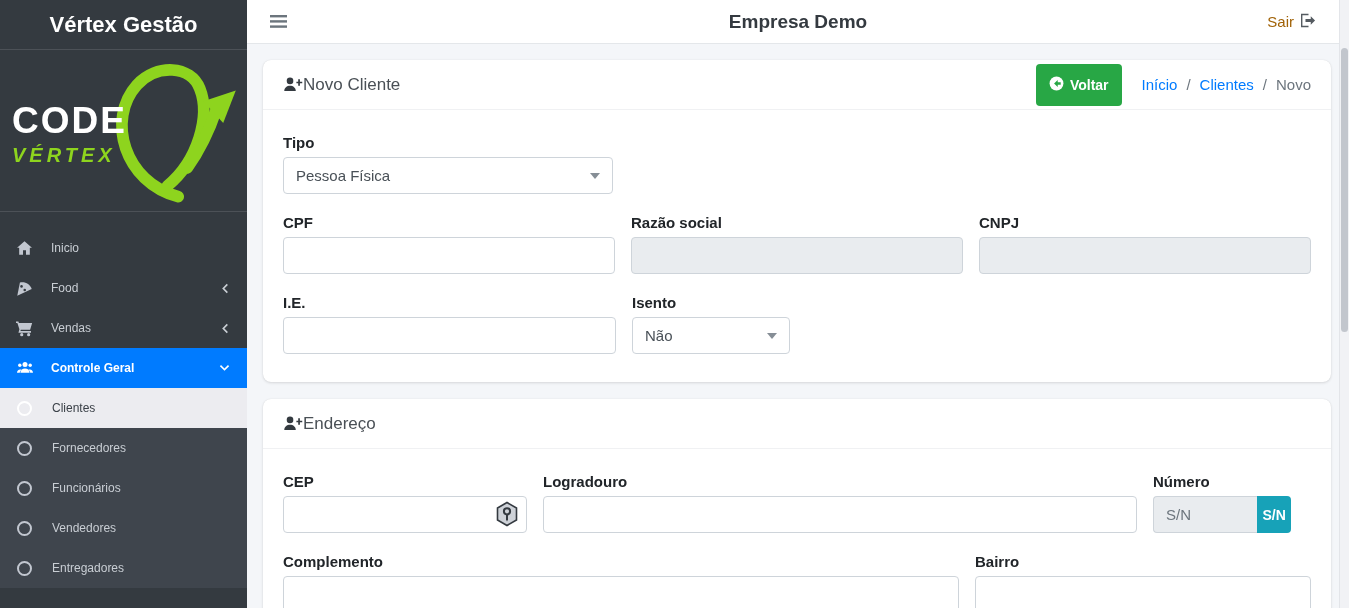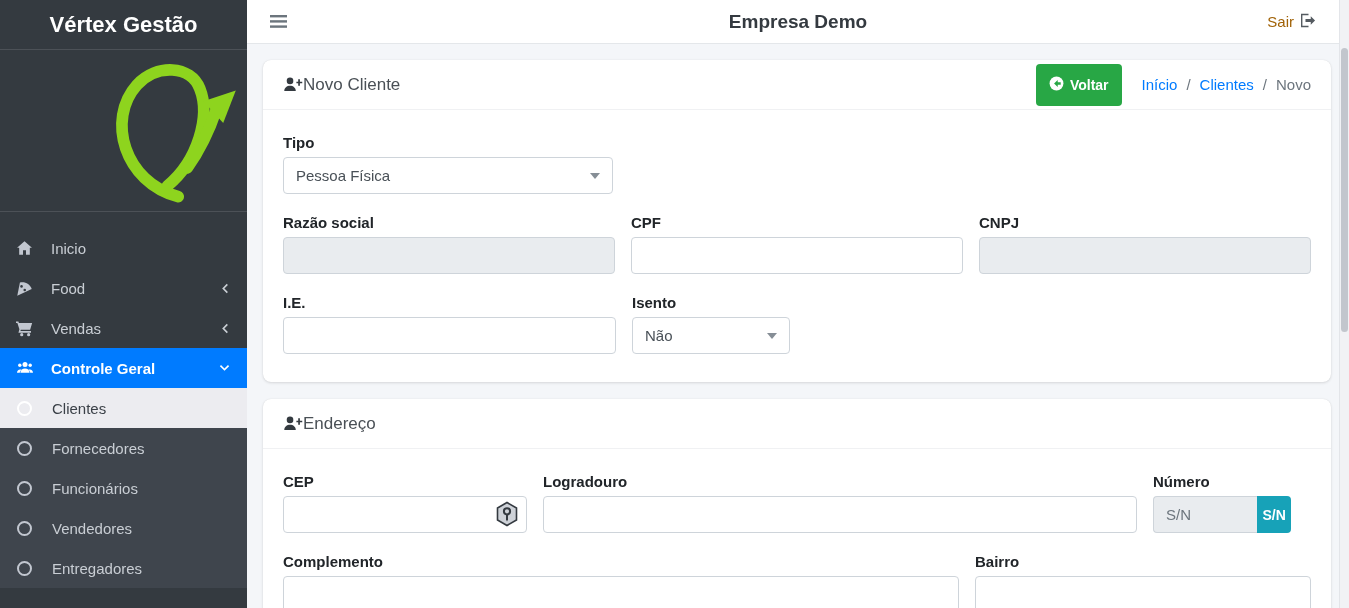--- a/index.html
+++ b/index.html
@@ -13,21 +13,21 @@
   .brand { height:50px; display:flex; align-items:center; justify-content:center;
     color:#fff; font-weight:700; font-size:22px;
     border-bottom:1px solid rgba(255,255,255,.12); flex-shrink:0; }
   .logo-box { height:162px; position:relative; overflow:hidden;
     border-bottom:1px solid rgba(255,255,255,.12); flex-shrink:0; }
   .logo-swoosh { position:absolute; right:4px; top:4px; }
   .logo-text { position:absolute; left:12px; top:52px; z-index:2; line-height:1; }
   .logo-code { color:#fff; font-weight:900; font-size:37px; letter-spacing:2px; }
   .logo-vertex { color:#8ed41e; font-weight:900; font-style:italic; font-size:20px;
     letter-spacing:4px; margin-top:6px; }
-  .nav { padding-top:16px; font-size:15px; }
+  .nav { padding-top:16px; font-size:12px; }
   .nav-item { height:40px; display:flex; align-items:center; padding:0 16px;
     cursor:pointer; color:#c9ced4; }
   .nav-item .nicon { width:24px; margin-right:11px; display:flex; align-items:center;
     color:#c2c7d0; flex-shrink:0; }
   .nav-item.active { background:#007bff; color:#fff; font-weight:700; }
   .nav-item.active .nicon { color:#fff; }
   .chev { margin-left:auto; display:flex; }
   .submenu { background:#3f454d; }
   .submenu .nav-item { padding-left:17px; }
   .submenu .nav-item.active { background:#ececf0; color:#3b4148; font-weight:400; }
@@ -100,20 +100,24 @@
 
   <aside class="sidebar">
     <div class="brand">Vértex Gestão</div>
 
     <div class="logo-box">
       <svg class="logo-swoosh" width="180" height="154" viewBox="0 0 200 170">
         <path d="M128 158 C 68 142 48 72 82 34 C 104 10 142 12 152 38 C 164 68 150 118 116 146" fill="none" stroke="#8ed41e" stroke-width="13" stroke-linecap="round"></path>
         <path d="M138 126 C 152 106 162 86 170 62" fill="none" stroke="#8ed41e" stroke-width="13" stroke-linecap="round"></path>
         <polygon points="156,52 192,40 178,76" fill="#8ed41e"></polygon>
       </svg>
+      <div class="logo-text">
+        <div class="logo-code">CODE</div>
+        <div class="logo-vertex">VÉRTEX</div>
+      </div>
     </div>
 
     <nav class="nav">
       <div class="nav-item">
         <span class="nicon">
           <svg width="17" height="17" viewBox="0 0 16 16" fill="currentColor">
             <path d="M8 1.2 15 7.4h-2v6.4H9.4V9.6H6.6v4.2H3V7.4H1z"></path>
             </svg>
         </span>
         <span>Inicio</span>
@@ -267,26 +271,26 @@
               <label>Tipo</label>
               <div class="select">
                 <span>Pessoa Física</span>
                 <span class="caret"></span>
               </div>
             </div>
           </div>
 
           <div class="form-row">
             <div class="fg w-quarter">
+              <label>CPF</label>
+              <input class="input" type="text" value="" style="">
+            </div>
+            <div class="fg w-quarter">
               <label>Razão social</label>
               <input class="input disabled" type="text" disabled="" value="" style="">
-            </div>
-            <div class="fg w-quarter">
-              <label>CPF</label>
-              <input class="input" type="text" value="" style="">
             </div>
             <div class="fg w-quarter">
               <label>CNPJ</label>
               <input class="input disabled" type="text" disabled="" value="" style="">
             </div>
           </div>
 
           <div class="form-row">
             <div class="fg w-ie">
               <label>I.E.</label>

